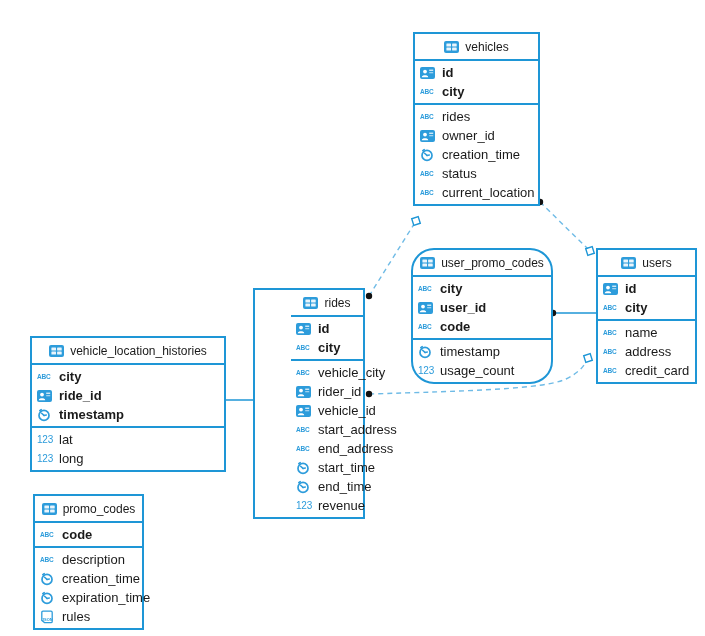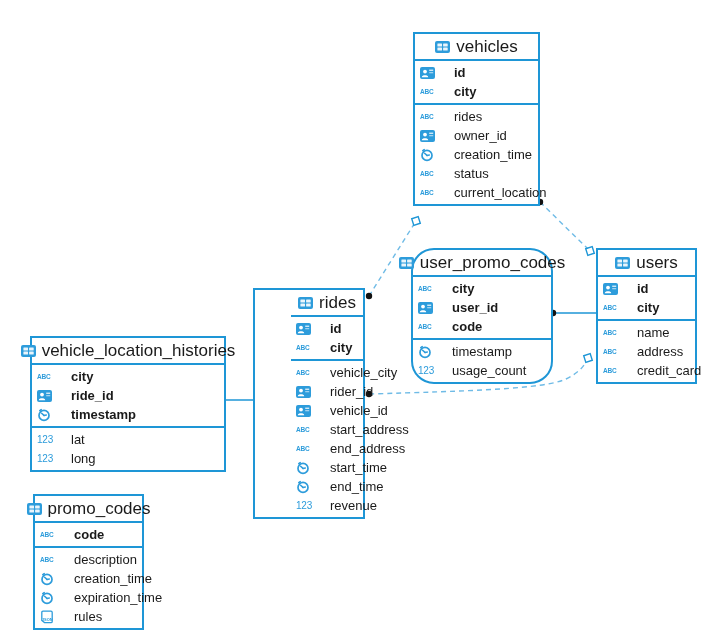--- a/index.html
+++ b/index.html
@@ -15,28 +15,28 @@
     position:absolute;
     background:#ffffff;
     border:2px solid var(--accent);
     box-sizing:border-box;
     color:#1a1a1a;
   }
   .table-header{
     height:25px;
     display:flex;align-items:center;justify-content:center;gap:6px;
     border-bottom:2px solid var(--accent);
-    font-size:17px;font-weight:500;
+    font-size:12px;font-weight:500;
     cursor:move;
   }
   .table-section{padding:2px 0;}
   .table-section.pk{border-bottom:2px solid var(--accent);}
   .field-row{
     height:19px;
-    display:flex;align-items:center;gap:17px;
+    display:flex;align-items:center;gap:5px;
     padding:0 6px 0 5px;
     font-size:13px;
     white-space:nowrap;
   }
   .pk .field-label{font-weight:700;}
   .icon-cell{
     width:17px;flex:0 0 17px;
     display:flex;align-items:center;justify-content:flex-start;
   }
   .type-text{

